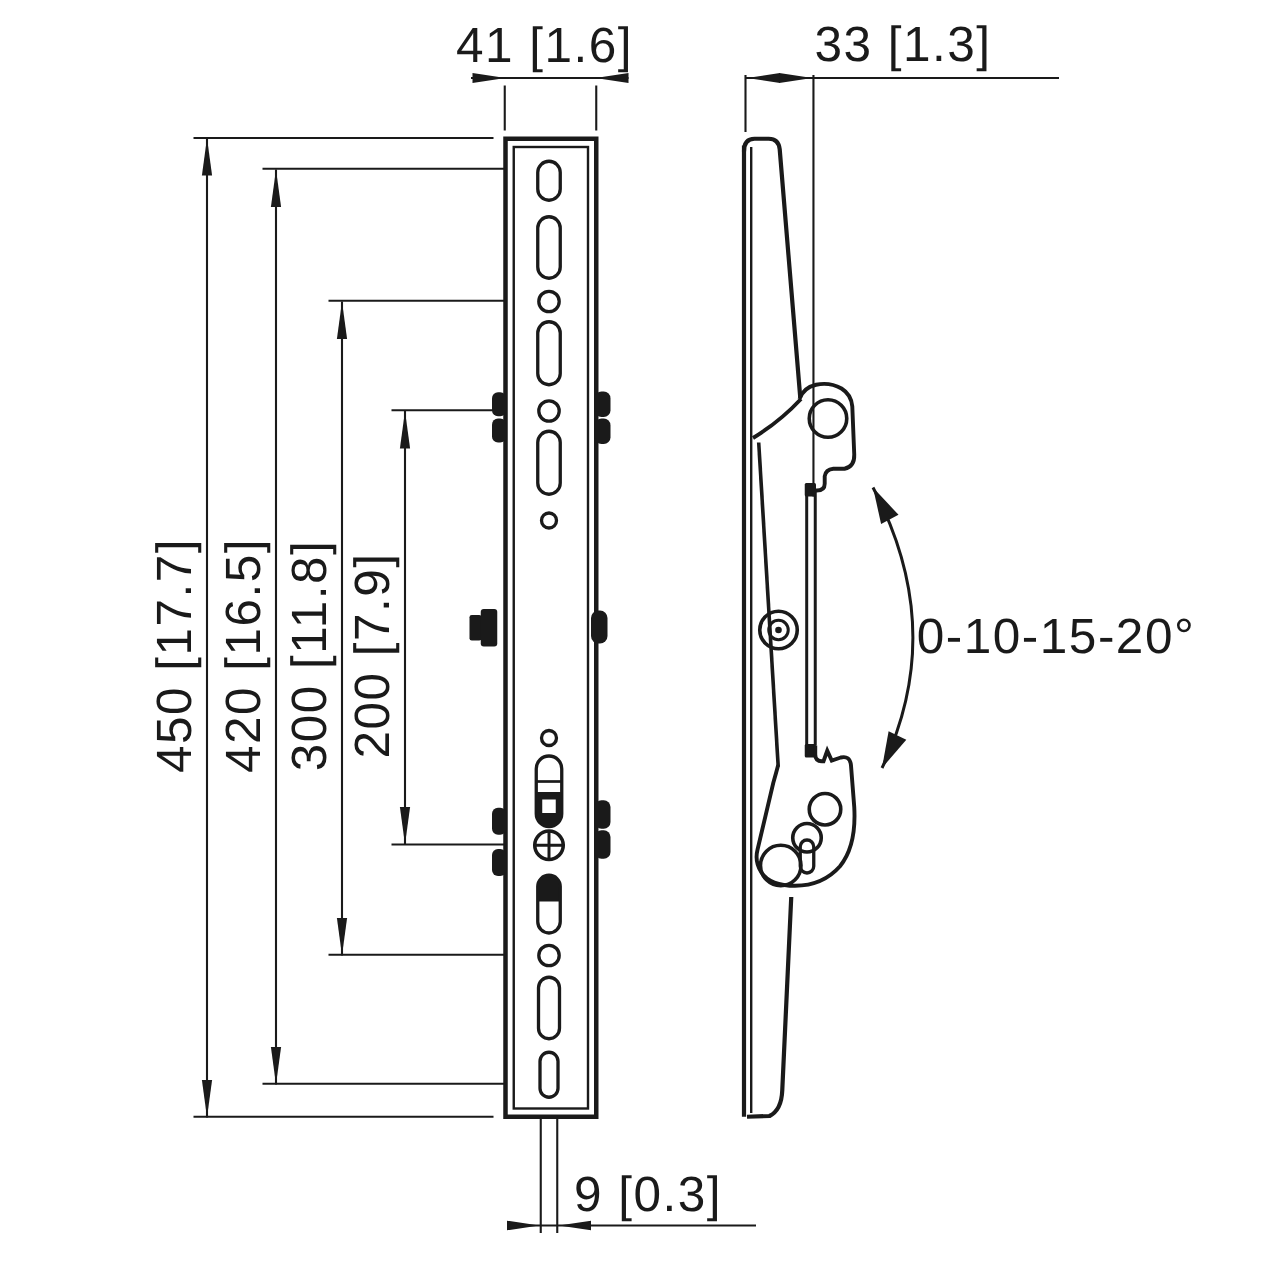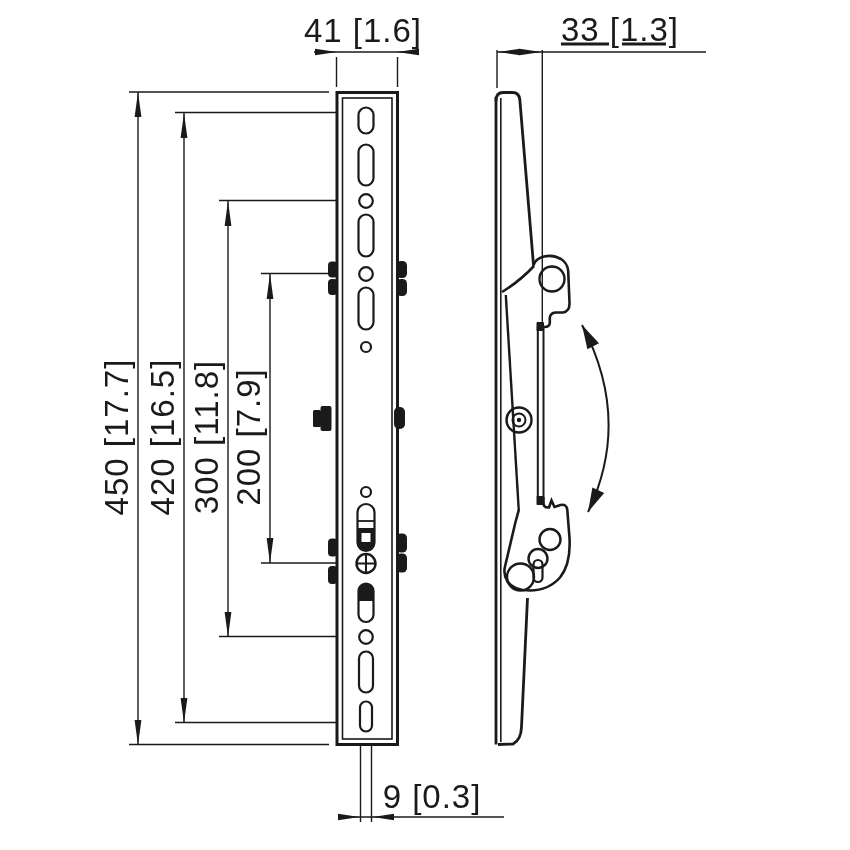--- a/index.html
+++ b/index.html
@@ -165,20 +165,21 @@
     <g>
       <path d="M 566,325 Q 616,420 572,512" stroke-width="2"></path>
       <polygon points="566,325 571.4,349.3 583,343.2" fill="#1a1a1a" stroke="none"></polygon>
       <polygon points="572,512 588.2,493.1 576.4,487.5" fill="#1a1a1a" stroke="none"></polygon>
     </g>
 
   </g>
 </svg>
 
 <div class="dim-label" style="left:347px;top:30px;">41 [1.6]</div>
-<div class="dim-label" style="left:604px;top:29px;text-decoration:underline;">33 [1.3]</div>
+<div class="dim-label" style="left:586px;top:29px;">33 [1.3]</div>
 <div class="dim-label vertical" style="left:100px;top:437px;">450 [17.7]</div>
 <div class="dim-label vertical" style="left:146px;top:437px;">420 [16.5]</div>
 <div class="dim-label vertical" style="left:190px;top:437px;">300 [11.8]</div>
 <div class="dim-label vertical" style="left:232px;top:437px;">200 [7.9]</div>
 <div class="dim-label" style="left:416px;top:796px;">9 [0.3]</div>
+<div class="dim-label" style="left:688px;top:424px;">0-10-15-20°</div>
 
 </div>
 
 </body></html>

